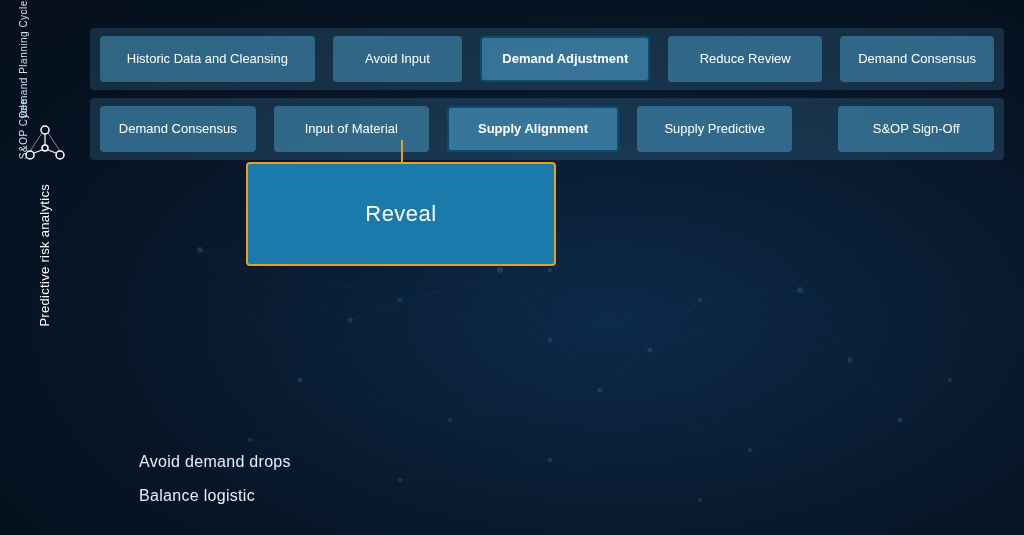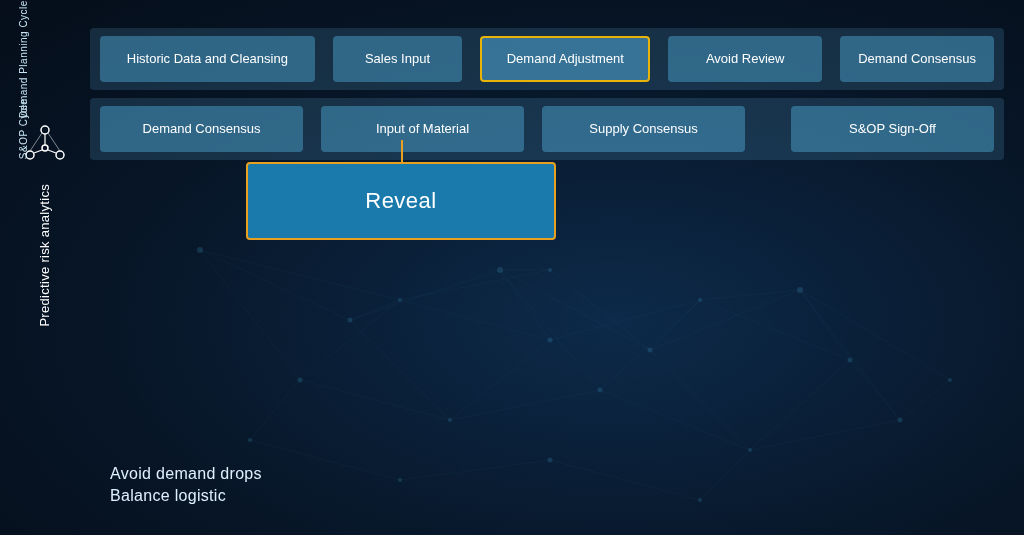--- a/index.html
+++ b/index.html
@@ -78,41 +78,42 @@
       margin-right: 18px;
       flex: 1;
       line-height: 1.3;
     }
 
     .cell:last-child {
       margin-right: 0;
     }
 
     .cell.highlighted {
-      border: 2px solid #eab308;
+      border: 2px solid #0c4a6e;
       background: rgba(80, 170, 215, 0.55);
+      font-weight: bold;
     }
 
     
     .reveal-container {
       position: absolute;
       top: 162px;
       left: 246px;
       width: 310px;
     }
 
     .reveal-box {
       background: #1a7aab;
       border: 2px solid #e8a020;
       border-radius: 4px;
       color: #ffffff;
       font-size: 22px;
       font-weight: 400;
       text-align: center;
-      padding: 24px 40px;
+      padding: 37px 40px;
       letter-spacing: 0.5px;
     }
 
     
     .arrow-line {
       position: absolute;
       left: 401px;
       top: 140px;
       width: 2px;
       height: 24px;
@@ -154,21 +155,22 @@
       left: 110px;
       right: 40px;
       display: grid;
       grid-template-columns: 1fr 1fr;
       gap: 0;
     }
 
     .bottom-col {
       display: flex;
       flex-direction: column;
-      gap: 4px;
+      gap: 16px;
+      margin-left: 29px;
     }
 
     .bottom-item {
       color: #e0f0ff;
       font-size: 16px;
       font-weight: 300;
       letter-spacing: 0.3px;
     }
 
     
@@ -275,32 +277,33 @@
     </svg>
     <div class="logo-text">Predictive risk analytics</div>
   </div>
 
   <div class="rows-container">
 
     <div class="band-row" style="position:relative;">
       <div class="row-label" style="position:absolute;left:-72px;top:50%;transform:rotate(180deg) translateY(50%);writing-mode:vertical-rl;font-size:10px;color:#c8e6f5;white-space:nowrap;">Demand Planning Cycle</div>
 
       <div class="cell" style="flex:1.6;">Historic Data and Cleansing</div>
-      <div class="cell" style="flex:0.9;">Sales Input</div>
+      <div class="cell" style="flex:0.9;">Avoid Input</div>
       <div class="cell highlighted" style="flex:1.2;">Demand Adjustment</div>
-      <div class="cell" style="flex:1.1;">Avoid Review</div>
+      <div class="cell" style="flex:1.1;">Reduce Review</div>
       <div class="cell" style="flex:1.1;">Demand Consensus</div>
     </div>
 
     <div class="band-row" style="position:relative;">
       <div class="row-label" style="position:absolute;left:-72px;top:50%;transform:rotate(180deg) translateY(50%);writing-mode:vertical-rl;font-size:10px;color:#c8e6f5;white-space:nowrap;">S&amp;OP Cycle</div>
 
       <div class="cell" style="flex:1.1;">Demand Consensus</div>
       <div class="cell" style="flex:1.1;">Input of Material</div>
-      <div class="cell" style="flex:1.1;">Supply Consensus</div>
+      <div class="cell highlighted" style="flex:1.2;">Supply Alignment</div>
+      <div class="cell" style="flex:1.1;">Supply Predictive</div>
       <div class="cell" style="flex:1.1;margin-left:28px;">S&amp;OP Sign-Off</div>
     </div>
 
   </div>
 
   <div class="arrow-line"></div>
 
   <div class="reveal-container">
     <div class="reveal-box">
       <span>Reveal</span>

